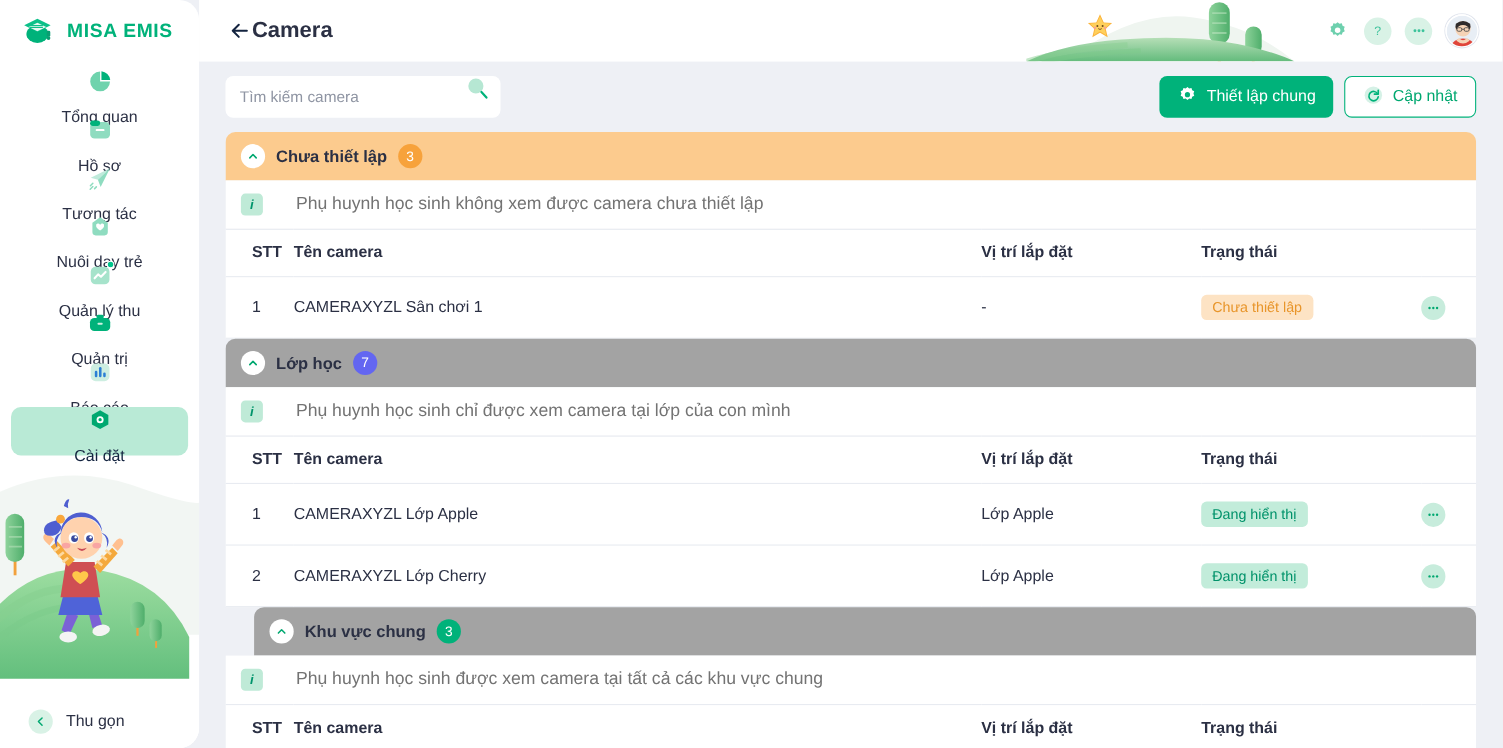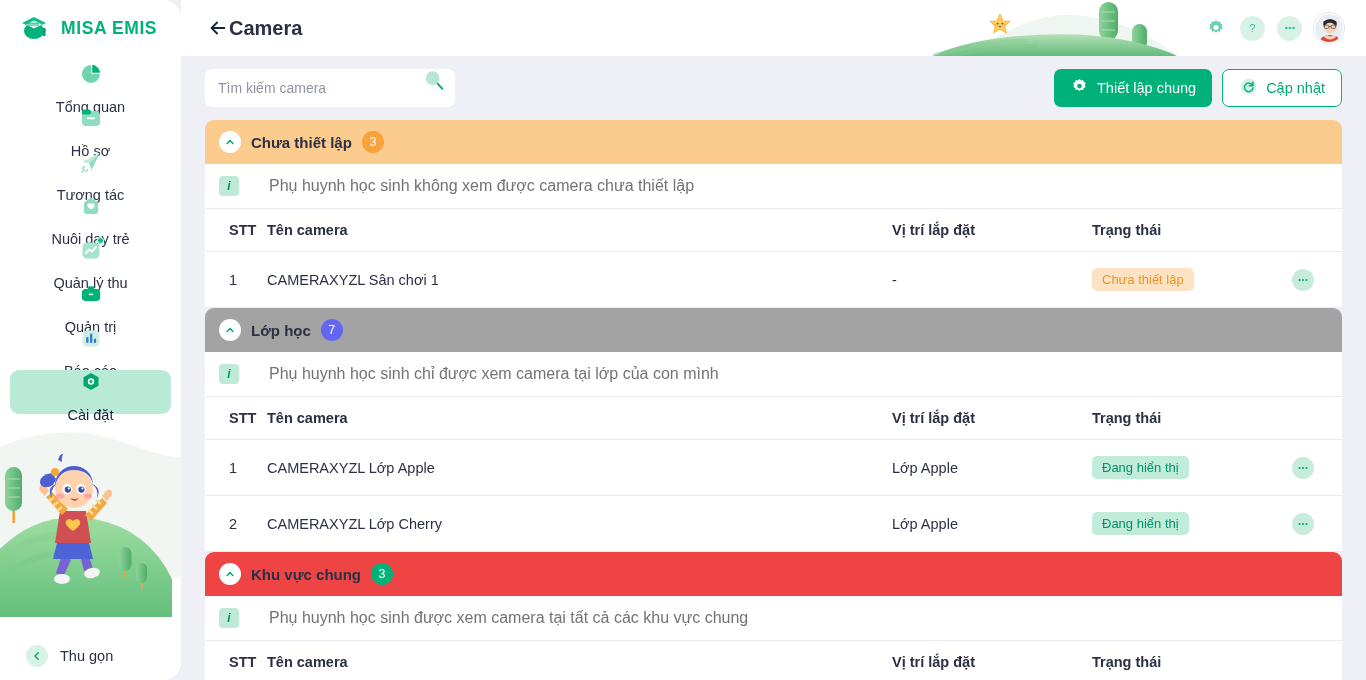--- a/index.html
+++ b/index.html
@@ -125,21 +125,21 @@
     position: absolute; left: 24px; right: 24px; top: 120px; bottom: 0;
     overflow: hidden;
   }
   .section-head {
     height: 44px; display: flex; align-items: center; gap: 10px;
     padding-left: 14px; cursor: pointer;
     border-top-left-radius: 9px; border-top-right-radius: 9px;
   }
   .sh-orange { background: #fccb8e; }
   .sh-purple { background: #a3a3a3; }
-  .sh-green  { background: #ef4444; }
+  .sh-green  { background: #a3a3a3; margin-left: 26px; }
   .chev {
     width: 22px; height: 22px; border-radius: 50%; background: #fff;
     display: flex; align-items: center; justify-content: center;
     color: #00a870; font-size: 11px; line-height: 1;
   }
   .sh-title { font-size: 15px; font-weight: bold; color: #2b3044; }
   .count-pill {
     min-width: 22px; height: 22px; padding: 0 6px; border-radius: 11px;
     display: flex; align-items: center; justify-content: center;
     font-size: 12.5px; color: #fff;

